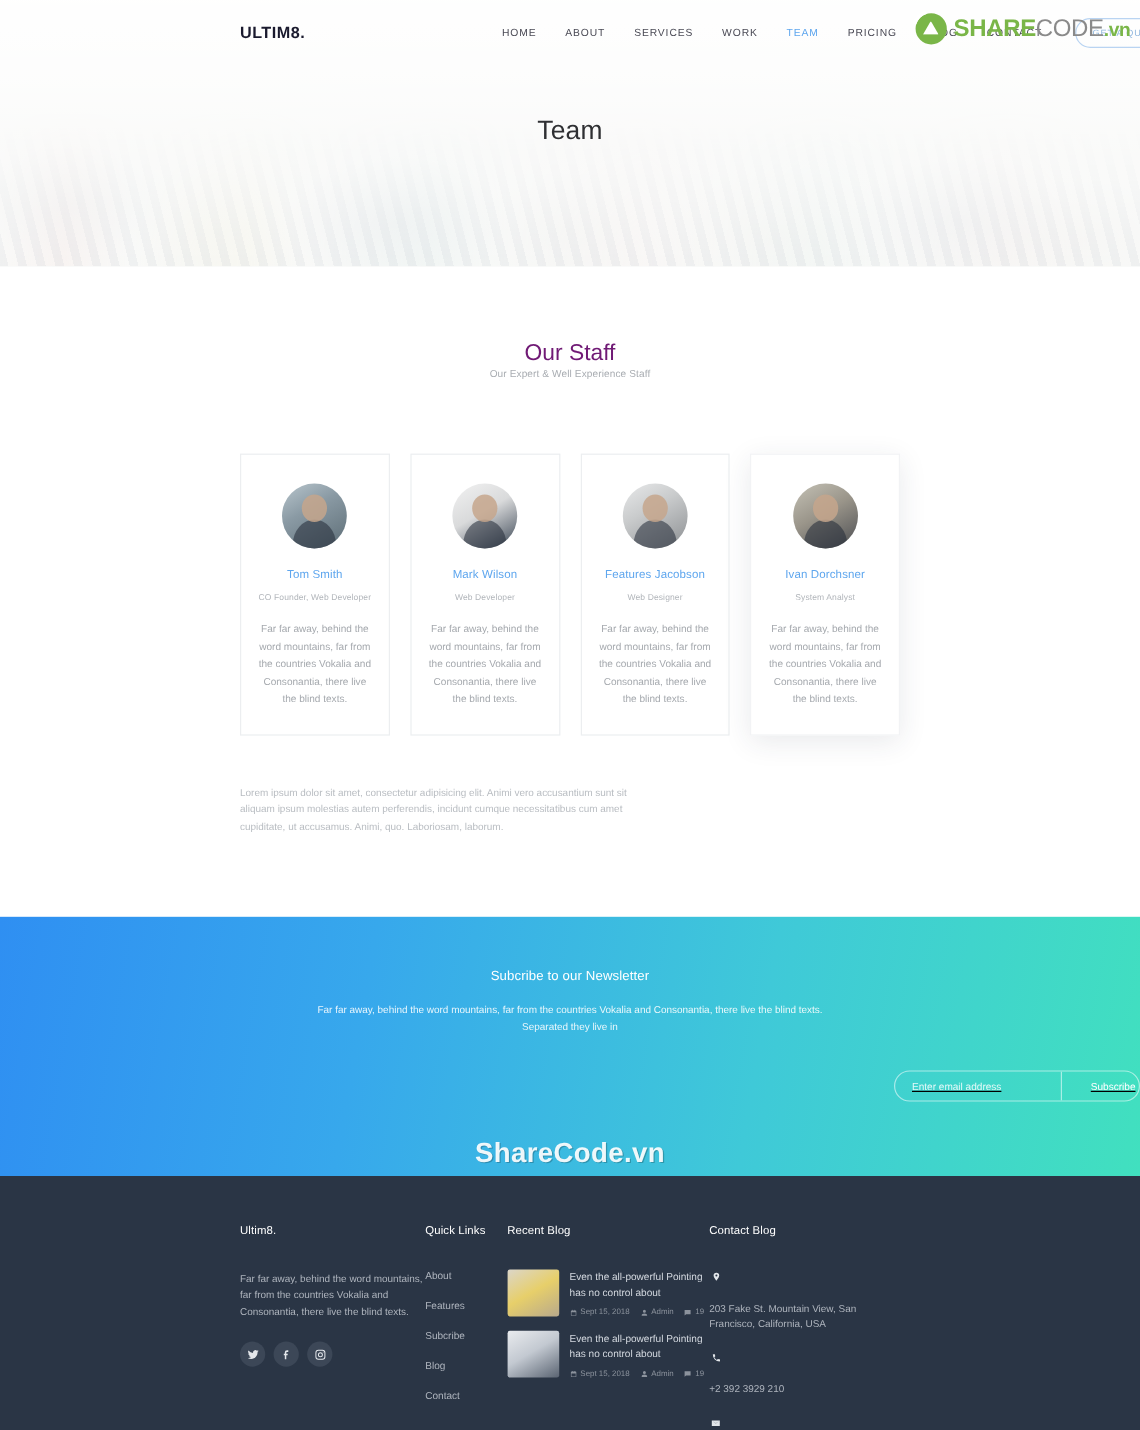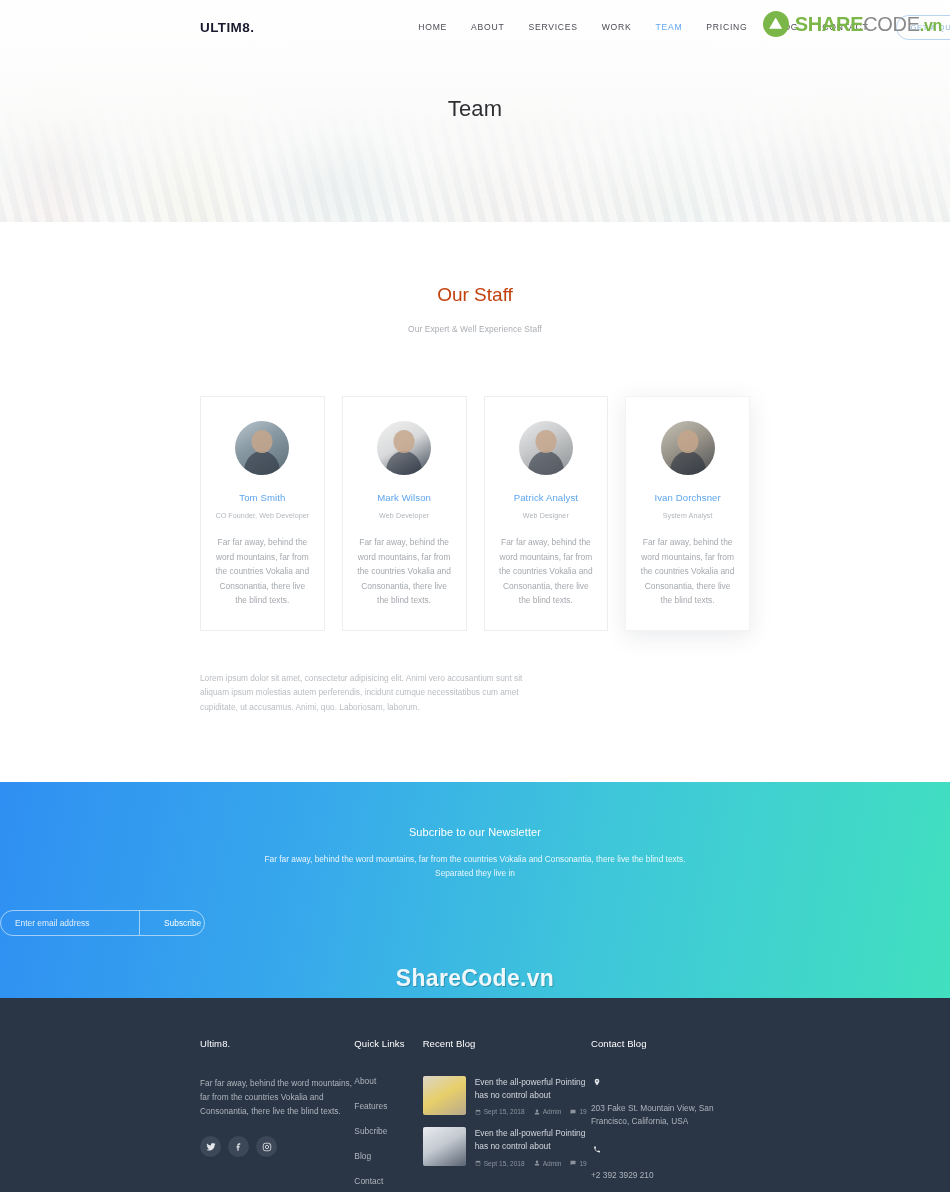--- a/index.html
+++ b/index.html
@@ -176,22 +176,21 @@
     color: #2f3033;
     letter-spacing: .2px;
   }
 
   
   .staff-section { padding: 62px 0 0; background: #fff; }
   .staff-head { text-align: center; }
   .staff-title {
     font-size: 19px;
     font-weight: normal;
-    color: #c2410c;
-    margin-bottom: 18px;
+    color: #701a75;
   }
   .staff-sub {
     font-size: 8.4px;
     color: #a9adb2;
     letter-spacing: .1px;
   }
 
   .staff-grid {
     display: flex;
     justify-content: space-between;
@@ -284,21 +283,22 @@
   }
   .nl-sub {
     font-size: 8.3px;
     line-height: 14px;
     color: rgba(255,255,255,.88);
     max-width: 430px;
     margin: 0 auto 30px;
   }
   .nl-form {
     display: flex;
-    justify-content: flex-start;
+    justify-content: flex-end;
+    text-decoration: underline;
   }
   .nl-field {
     display: flex;
     align-items: stretch;
     border: 1px solid rgba(255,255,255,.55);
     border-radius: 22px;
     overflow: hidden;
     width: 205px;
     height: 26px;
   }
@@ -475,21 +475,21 @@
       <div class="member-text">Far far away, behind the word mountains, far from the countries Vokalia and Consonantia, there live the blind texts.</div>
     </div>
     <div class="staff-card">
       <div class="avatar avatar-b"></div>
       <div class="member-name">Mark Wilson</div>
       <div class="member-role">Web Developer</div>
       <div class="member-text">Far far away, behind the word mountains, far from the countries Vokalia and Consonantia, there live the blind texts.</div>
     </div>
     <div class="staff-card">
       <div class="avatar avatar-c"></div>
-      <div class="member-name">Patrick Analyst</div>
+      <div class="member-name">Features Jacobson</div>
       <div class="member-role">Web Designer</div>
       <div class="member-text">Far far away, behind the word mountains, far from the countries Vokalia and Consonantia, there live the blind texts.</div>
     </div>
     <div class="staff-card elevated">
       <div class="avatar avatar-d"></div>
       <div class="member-name">Ivan Dorchsner</div>
       <div class="member-role">System Analyst</div>
       <div class="member-text">Far far away, behind the word mountains, far from the countries Vokalia and Consonantia, there live the blind texts.</div>
     </div>
   </div>

